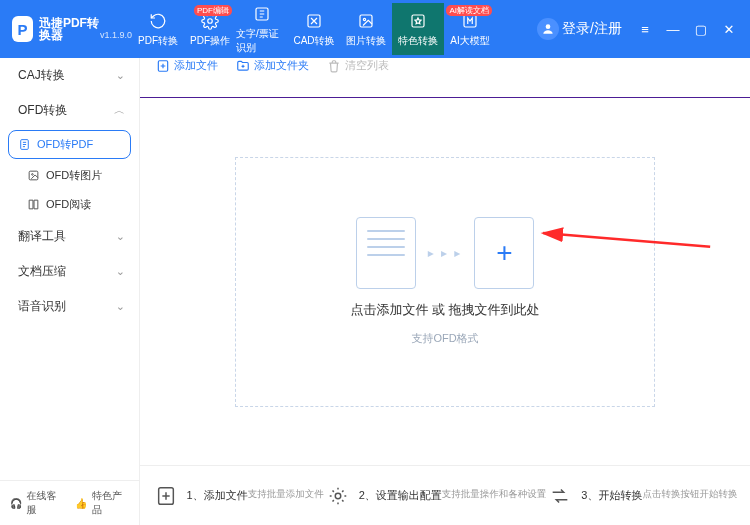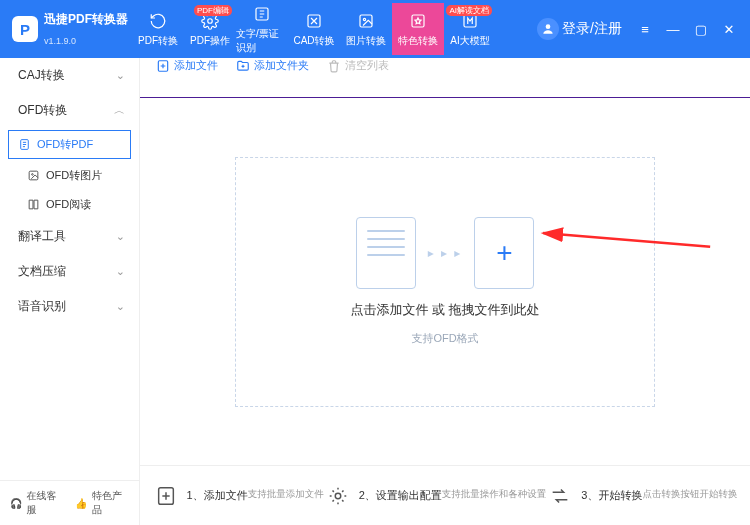--- a/index.html
+++ b/index.html
@@ -2,43 +2,43 @@
 <html><head>
 <meta charset="utf-8">
 <style>
 * { margin: 0; padding: 0; box-sizing: border-box; }
 body { font-family: "Microsoft YaHei", sans-serif; background: #fff; width: 750px; height: 525px; overflow: hidden; }
 .app { width: 750px; height: 525px; display: flex; flex-direction: column; }
 
 .header { background: #2a7bf6; height: 58px; display: flex; align-items: center; color: #fff; padding: 0 8px 0 12px; position: relative; }
 .logo-wrap { display: flex; align-items: center; gap: 6px; width: 120px; }
 .logo-icon { width: 26px; height: 26px; background: #fff; border-radius: 6px; display: flex; align-items: center; justify-content: center; color: #2a7bf6; font-weight: bold; font-size: 15px; }
-.logo-text { display: flex; flex-direction: column; line-height: 1; }
+.logo-text { display: flex; flex-direction: row; line-height: 1; align-items: center; }
 .app-name { font-size: 12px; font-weight: 600; }
 .app-ver { font-size: 9px; opacity: .8; margin-top: 12px; }
 
 .tabs { display: flex; align-items: center; height: 100%; }
 .tab { display: flex; flex-direction: column; align-items: center; justify-content: center; width: 52px; height: 52px; font-size: 10px; cursor: pointer; position: relative; gap: 3px; }
-.tab.active { background: #ec4899; }
+.tab.active { background: #0f766e; }
 .tab .tab-icon { width: 20px; height: 20px; display: flex; align-items: center; justify-content: center; }
 .tab .badge { position: absolute; top: 2px; right: 4px; background: #ff4d4f; font-size: 8px; padding: 0 3px; border-radius: 5px; line-height: 11px; }
 
 .header-right { margin-left: auto; display: flex; align-items: center; gap: 10px; }
 .login { display: flex; align-items: center; gap: 3px; font-size: 14px; cursor: pointer; justify-content: center; }
 .avatar { width: 22px; height: 22px; border-radius: 50%; background: #4a90ff; display: flex; align-items: center; justify-content: center; }
 .win-controls { display: flex; gap: 2px; }
 .win-btn { width: 26px; height: 22px; display: flex; align-items: center; justify-content: center; cursor: pointer; font-size: 13px; }
 
 .body { flex: 1; display: flex; }
 .sidebar { width: 140px; border-right: 1px solid #eee; display: flex; flex-direction: column; }
 .side-group { }
 .side-head { display: flex; justify-content: space-between; align-items: center; padding: 9px 14px 9px 18px; font-size: 12px; color: #333; cursor: pointer; }
 .side-head .chev { color: #999; font-size: 11px; }
 .side-item { display: flex; align-items: center; gap: 6px; padding: 7px 10px 7px 26px; font-size: 11px; color: #333; cursor: pointer; }
-.side-item.active { color: #2a7bf6; border: 1px solid #2a7bf6; border-radius: 0; margin: 2px 8px; padding: 6px 8px; }
+.side-item.active { color: #2a7bf6; border: 1px solid #2a7bf6; border-radius: 8px; margin: 2px 8px; padding: 6px 8px; }
 .side-item .item-icon { width: 14px; height: 14px; display: flex; align-items: center; justify-content: center; }
 
 .sidebar-footer { margin-top: auto; padding: 8px 10px; display: flex; gap: 12px; border-top: 1px solid #eee; }
 .sf-link { display: flex; align-items: center; gap: 4px; font-size: 10px; color: #555; cursor: pointer; }
 
 .main { flex: 1; display: flex; flex-direction: column; }
 .toolbar { height: 40px; border-bottom: 1px solid #4c1d95; display: flex; align-items: flex-start; gap: 18px; padding-left: 16px; }
 .tool-btn { display: flex; align-items: center; gap: 4px; font-size: 11px; color: #2a7bf6; cursor: pointer; }
 .tool-btn.disabled { color: #bbb; cursor: default; }
 .tool-icon { width: 14px; height: 14px; display: flex; align-items: center; justify-content: center; }

